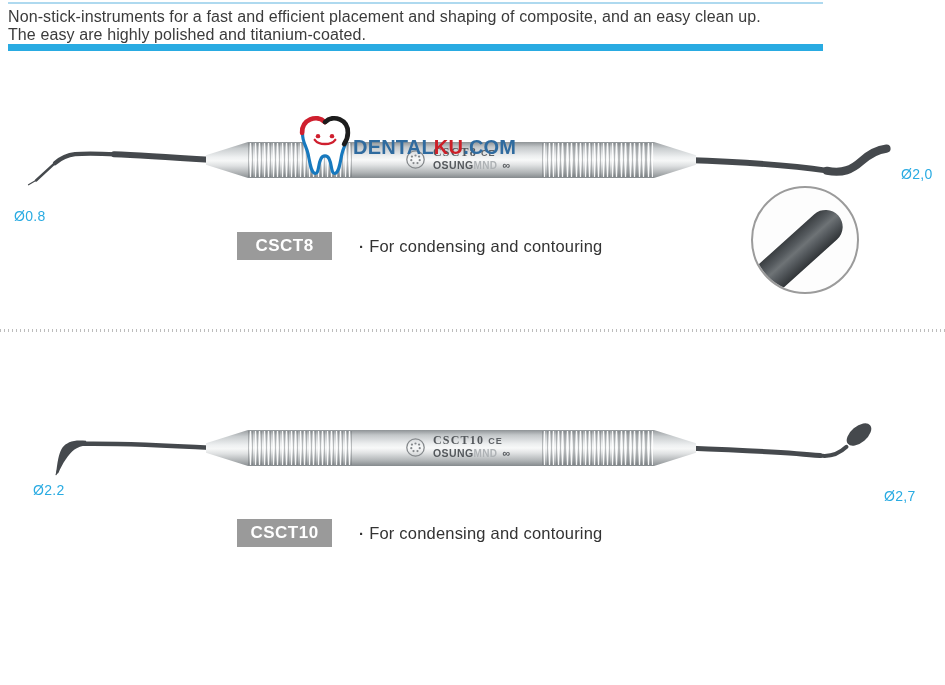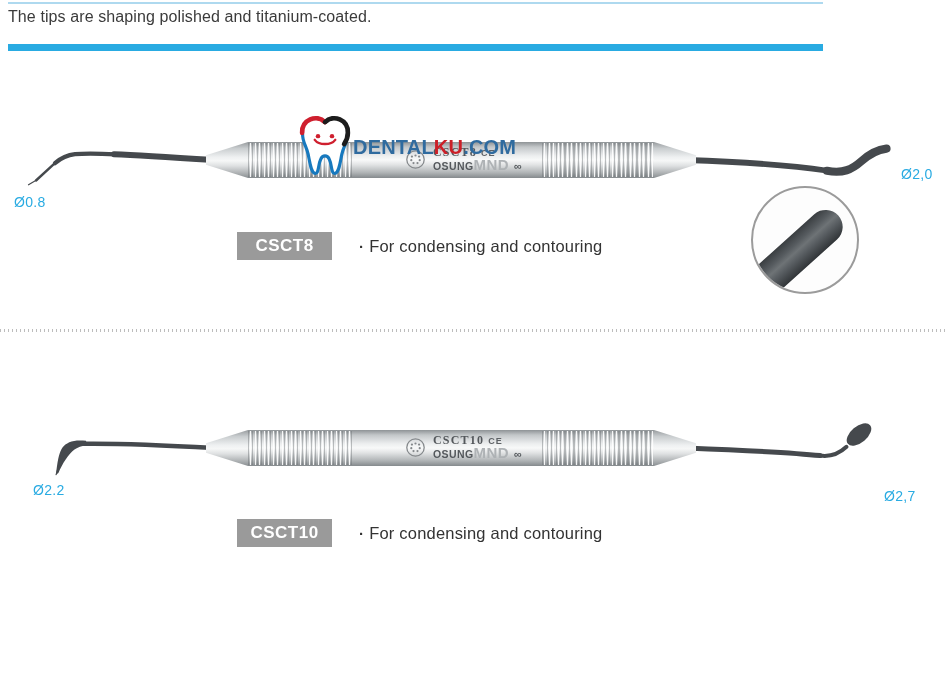--- a/index.html
+++ b/index.html
@@ -30,31 +30,31 @@
   .ribs.rL{left:0;width:104px;} .ribs.rR{right:0;width:112px;}
 
   
   .markings{position:absolute;left:405px;display:flex;align-items:center;gap:7px;}
   .m1{top:146px;} .m2{top:434px;}
   .eng-lines{display:flex;flex-direction:column;line-height:12px;}
   .eng-row{display:flex;align-items:baseline;}
   .eng-model{font-family:"Liberation Serif",serif;font-weight:bold;font-size:12px;letter-spacing:1.2px;color:#53575b;}
   .eng-ce{font-size:9px;font-weight:bold;color:#5d6165;margin-left:4px;letter-spacing:1px;}
   .eng-brand{font-size:10.5px;font-weight:bold;letter-spacing:.4px;color:#54585c;text-align:right;}
-  .eng-brand-sfx{font-size:15px;font-weight:bold;letter-spacing:.4px;color:#aeb2b5;}
+  .eng-brand-sfx{font-size:10px;font-weight:bold;letter-spacing:.4px;color:#aeb2b5;}
   .eng-inf{font-size:11px;font-weight:bold;color:#54585c;margin-left:5px;}
 
   
   .dk-logo{position:absolute;left:297px;top:112px;display:flex;align-items:flex-start;}
   .dk-text{margin-top:24px;font-size:20px;font-weight:bold;letter-spacing:.2px;}
   .dk-blue{color:#2f6b9f;} .dk-red{color:#cc1f27;}
 
   
   .dia{position:absolute;color:#29abe2;font-size:14px;font-weight:500;letter-spacing:.3px;}
-  .dia-l1{left:14px;top:194px;} .dia-r1{left:901px;top:166px;}
+  .dia-l1{left:14px;top:208px;} .dia-r1{left:901px;top:166px;}
   .dia-l2{left:33px;top:482px;} .dia-r2{left:884px;top:452px;margin-top:36px;}
 
   
   .magnifier{position:absolute;left:751px;top:186px;width:104px;height:104px;border-radius:50%;
     border:2px solid #9b9b9b;background:#fdfdfd;overflow:hidden;}
   .mag-rod{position:absolute;left:-28px;top:54px;width:130px;height:34px;border-radius:17px;
     transform:rotate(-42deg);
     background:linear-gradient(180deg,#3a3e41 0%,#565b5f 28%,#6e7376 46%,#595e62 64%,#313538 100%);}
 
   
@@ -66,21 +66,22 @@
   .desc .bullet{font-weight:bold;font-size:15px;margin-right:5px;color:#333333;}
 
   .dotted-sep{position:absolute;left:0;top:329px;width:945px;height:3px;
     background:repeating-linear-gradient(90deg,#bdbdbd 0 1px,rgba(255,255,255,0) 1px 4px);}
 </style>
 </head>
 <body>
 
 <div class="top-thin-line"></div>
 <div class="intro">
-  <div>The tips are shaping polished and titanium-coated.</div>
+  <div>Non-stick-instruments for a fast and efficient placement and shaping of composite, and an easy clean up.</div>
+  <div>The easy are highly polished and titanium-coated.</div>
 </div>
 <div class="accent-bar"></div>
 
 <svg class="inst-svg one" viewBox="0 0 945 130">
 
   <g stroke-linecap="round">
     <path class="tipline" stroke-width="6" d="M214,60 C168,57 135,55 114,54.2"></path>
     <path class="tipline" stroke-width="4.2" d="M116,54.3 C96,53.4 84,53.3 75,54.2 C67,55 61,58 55,63.2"></path>
     <path class="tipline" stroke-width="2.4" d="M56,62.2 L36,80.5"></path>
     <path class="tipline" stroke-width="1.2" d="M37,79.8 L28.5,84.8"></path>

